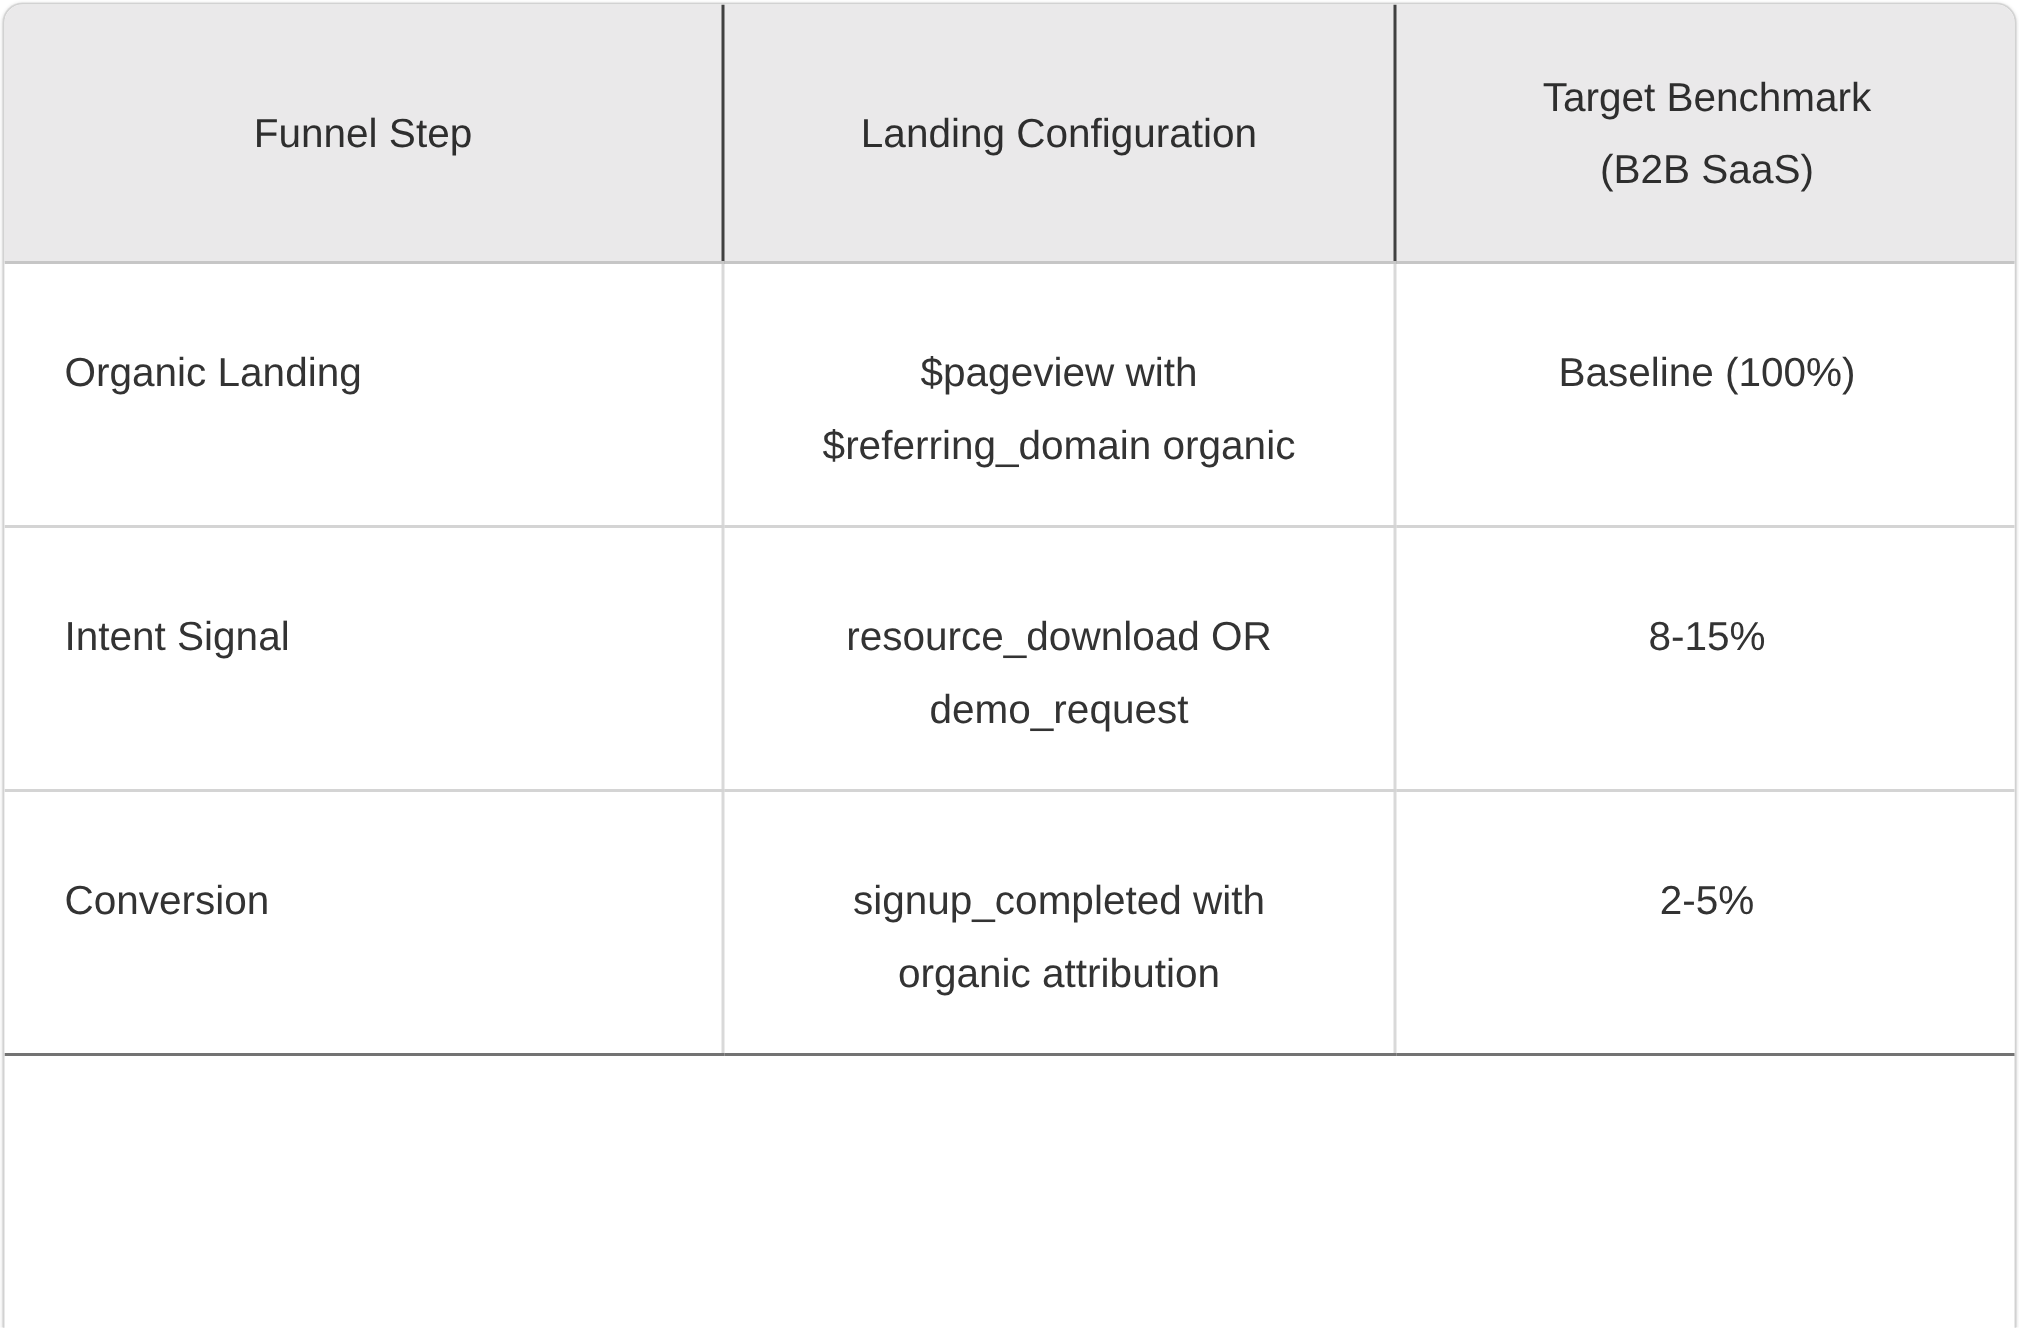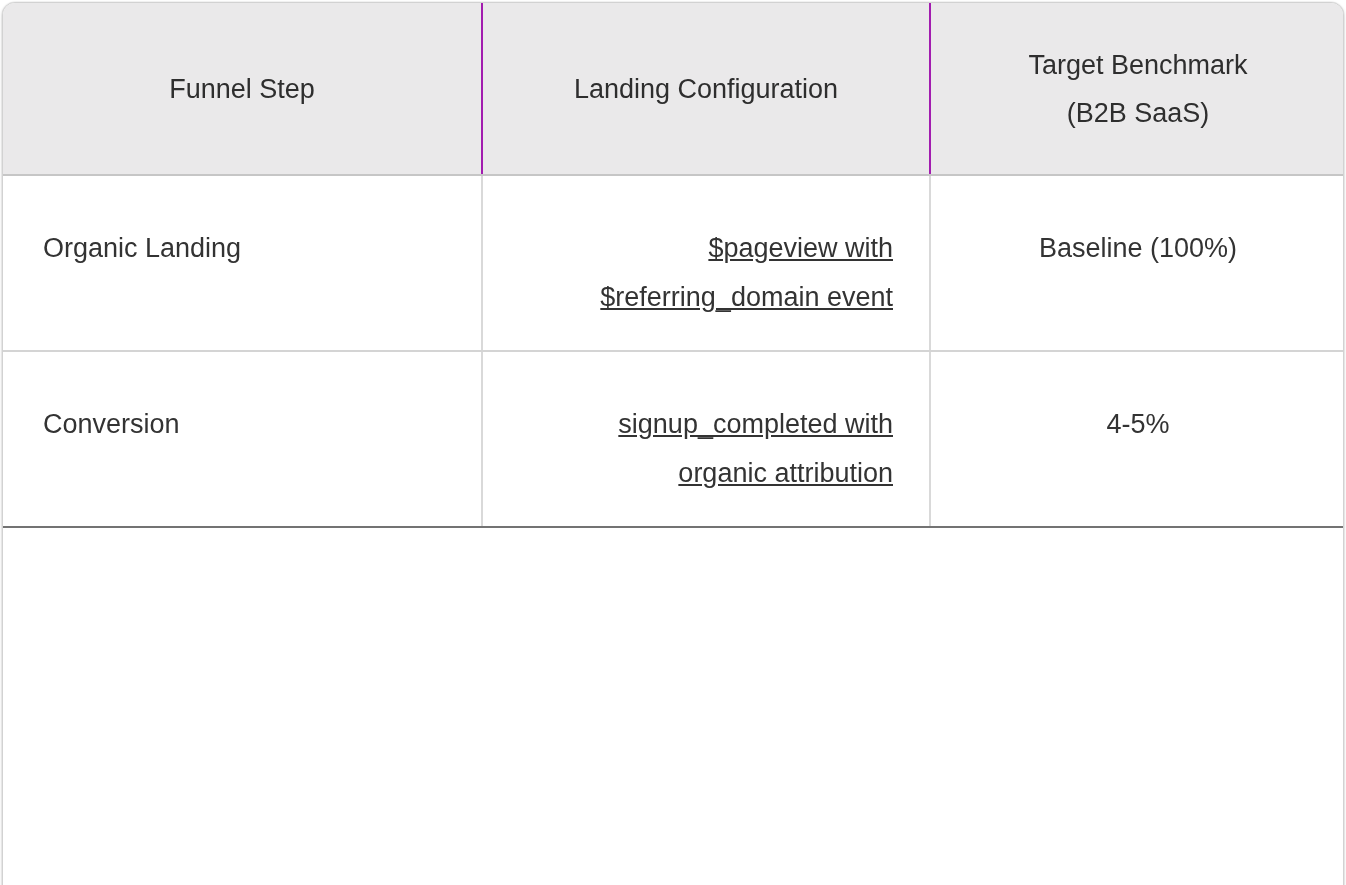--- a/index.html
+++ b/index.html
@@ -52,21 +52,21 @@
   
   thead th {
     background: #eae9ea;
     height: 172px;
     vertical-align: middle;
     text-align: center;
     font-weight: 400;
     font-size: 27px;
     line-height: 48px;
     color: #2e2e2e;
-    border-right: 2px solid #a21caf;
+    border-right: 2px solid #404040;
     border-bottom: 2px solid #c6c6c6;
     padding: 6px 18px;
   }
   thead th:last-child { border-right: none; }
 
   .hdr-line { display: block; }
 
   
   tbody td {
     height: 176px;
@@ -83,24 +83,23 @@
   }
   tbody td:last-child { border-right: none; }
   tbody tr:last-child td { border-bottom: 2px solid #737373; }
 
   td.cell-step {
     text-align: left;
     padding-left: 40px;
     padding-right: 12px;
   }
   td.cell-config {
-    text-align: right;
+    text-align: center;
     padding-left: 22px;
-    padding-right: 36px;
-    text-decoration: underline;
+    padding-right: 22px;
   }
   td.cell-bench {
     text-align: center;
     padding-left: 20px;
     padding-right: 20px;
   }
 
   .cell-text { display: block; }
 </style>
 </head>
@@ -133,39 +132,51 @@
       </thead>
 
       <tbody>
 
         <tr>
           <td class="cell-step">
             <span class="cell-text">Organic Landing</span>
           </td>
           <td class="cell-config">
             <span class="cell-text">$pageview with</span>
-            <span class="cell-text">$referring_domain event</span>
+            <span class="cell-text">$referring_domain organic</span>
           </td>
           <td class="cell-bench">
             <span class="cell-text">Baseline (100%)</span>
           </td>
         </tr>
 
 
+        <tr>
+          <td class="cell-step">
+            <span class="cell-text">Intent Signal</span>
+          </td>
+          <td class="cell-config">
+            <span class="cell-text">resource_download OR</span>
+            <span class="cell-text">demo_request</span>
+          </td>
+          <td class="cell-bench">
+            <span class="cell-text">8-15%</span>
+          </td>
+        </tr>
 
         <tr>
           <td class="cell-step">
             <span class="cell-text">Conversion</span>
           </td>
           <td class="cell-config">
             <span class="cell-text">signup_completed with</span>
             <span class="cell-text">organic attribution</span>
           </td>
           <td class="cell-bench">
-            <span class="cell-text">4-5%</span>
+            <span class="cell-text">2-5%</span>
           </td>
         </tr>
 
       </tbody>
     </table>
 
   </div>
 </div>
 
 </body></html>

